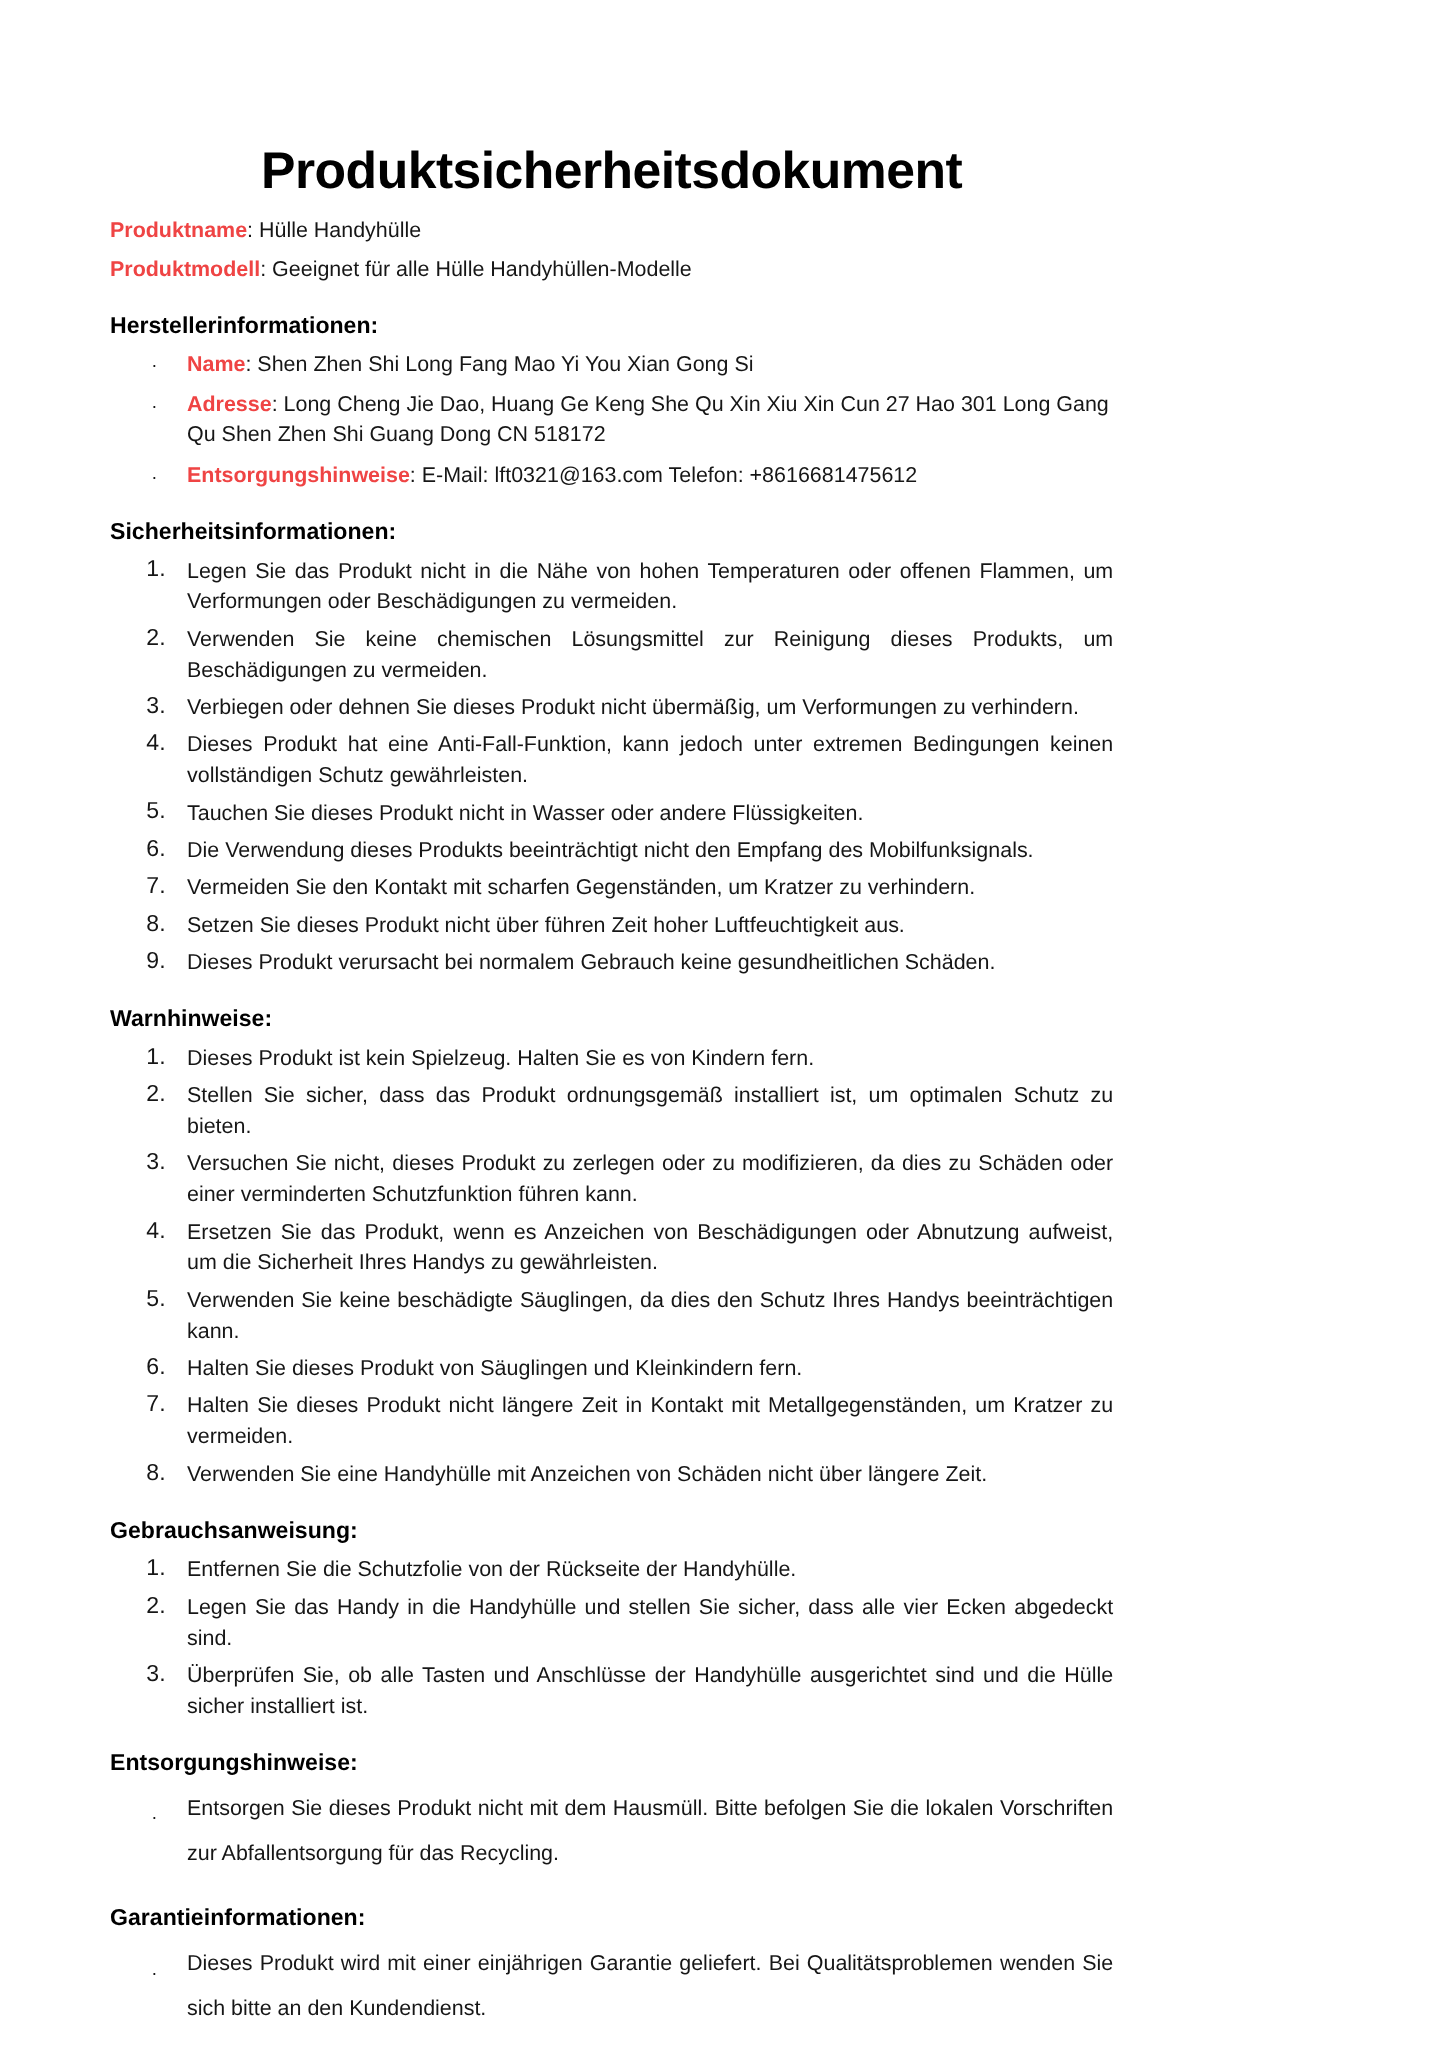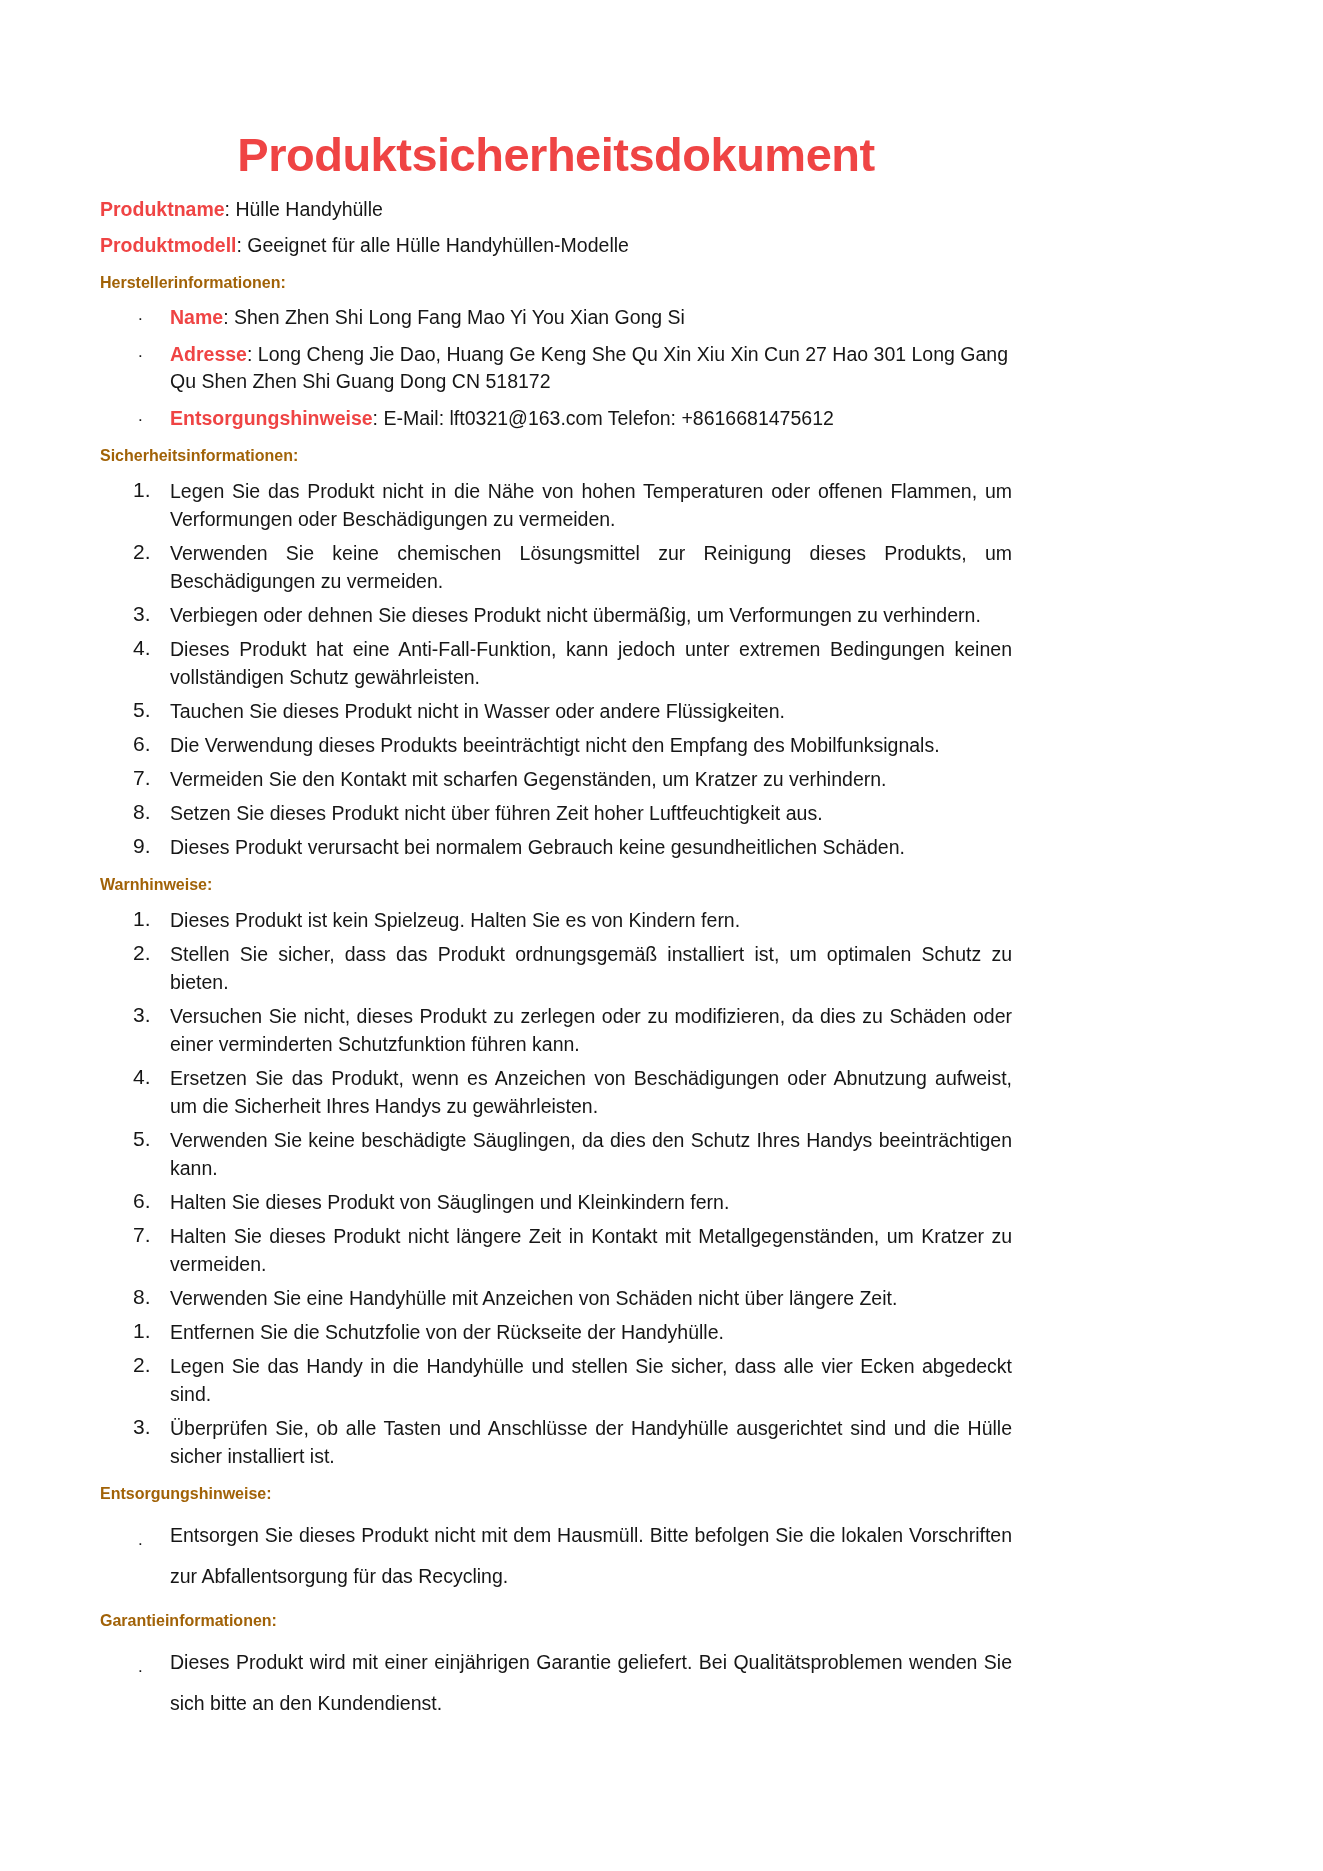--- a/index.html
+++ b/index.html
@@ -21,36 +21,36 @@
     position: absolute;
     left: 100px;
     top: 128px;
     width: 912px;
   }
   .title {
     font-size: 47px;
     font-weight: 700;
     letter-spacing: -0.5px;
     text-align: center;
-    color: #ef4444;
+    color: #000000;
     margin-bottom: 14px;
     line-height: 1.15;
   }
   .field {
     font-size: 19.5px;
     line-height: 27px;
     margin-bottom: 9px;
   }
   .bold { font-weight: 700; color: #ef4444; }
   .sec-h {
-    font-size: 16px;
+    font-size: 21px;
     font-weight: 700;
-    color: #a16207;
+    color: #000000;
     line-height: 27px;
-    margin: 10px 0 8px 0;
+    margin: 24px 0 8px 0;
   }
   
   .bullet-item {
     position: relative;
     padding-left: 70px;
     font-size: 19.5px;
     line-height: 27px;
     margin-bottom: 10px;
   }
   .bullet-item::before {
@@ -133,20 +133,21 @@
         <div class="num-item">Versuchen Sie nicht, dieses Produkt zu zerlegen oder zu modifizieren, da dies zu Schäden oder einer verminderten Schutzfunktion führen kann.</div>
         <div class="num-item">Ersetzen Sie das Produkt, wenn es Anzeichen von Beschädigungen oder Abnutzung aufweist, um die Sicherheit Ihres Handys zu gewährleisten.</div>
         <div class="num-item">Verwenden Sie keine beschädigte Säuglingen, da dies den Schutz Ihres Handys beeinträchtigen kann.</div>
         <div class="num-item">Halten Sie dieses Produkt von Säuglingen und Kleinkindern fern.</div>
         <div class="num-item">Halten Sie dieses Produkt nicht längere Zeit in Kontakt mit Metallgegenständen, um Kratzer zu vermeiden.</div>
         <div class="num-item">Verwenden Sie eine Handyhülle mit Anzeichen von Schäden nicht über längere Zeit.</div>
       </div>
     </section>
 
     <section class="sec">
+      <h2 class="sec-h">Gebrauchsanweisung:</h2>
       <div class="numlist">
         <div class="num-item">Entfernen Sie die Schutzfolie von der Rückseite der Handyhülle.</div>
         <div class="num-item">Legen Sie das Handy in die Handyhülle und stellen Sie sicher, dass alle vier Ecken abgedeckt sind.</div>
         <div class="num-item">Überprüfen Sie, ob alle Tasten und Anschlüsse der Handyhülle ausgerichtet sind und die Hülle sicher installiert ist.</div>
       </div>
     </section>
 
     <section class="sec spaced">
       <h2 class="sec-h">Entsorgungshinweise:</h2>
       <div class="blist">

